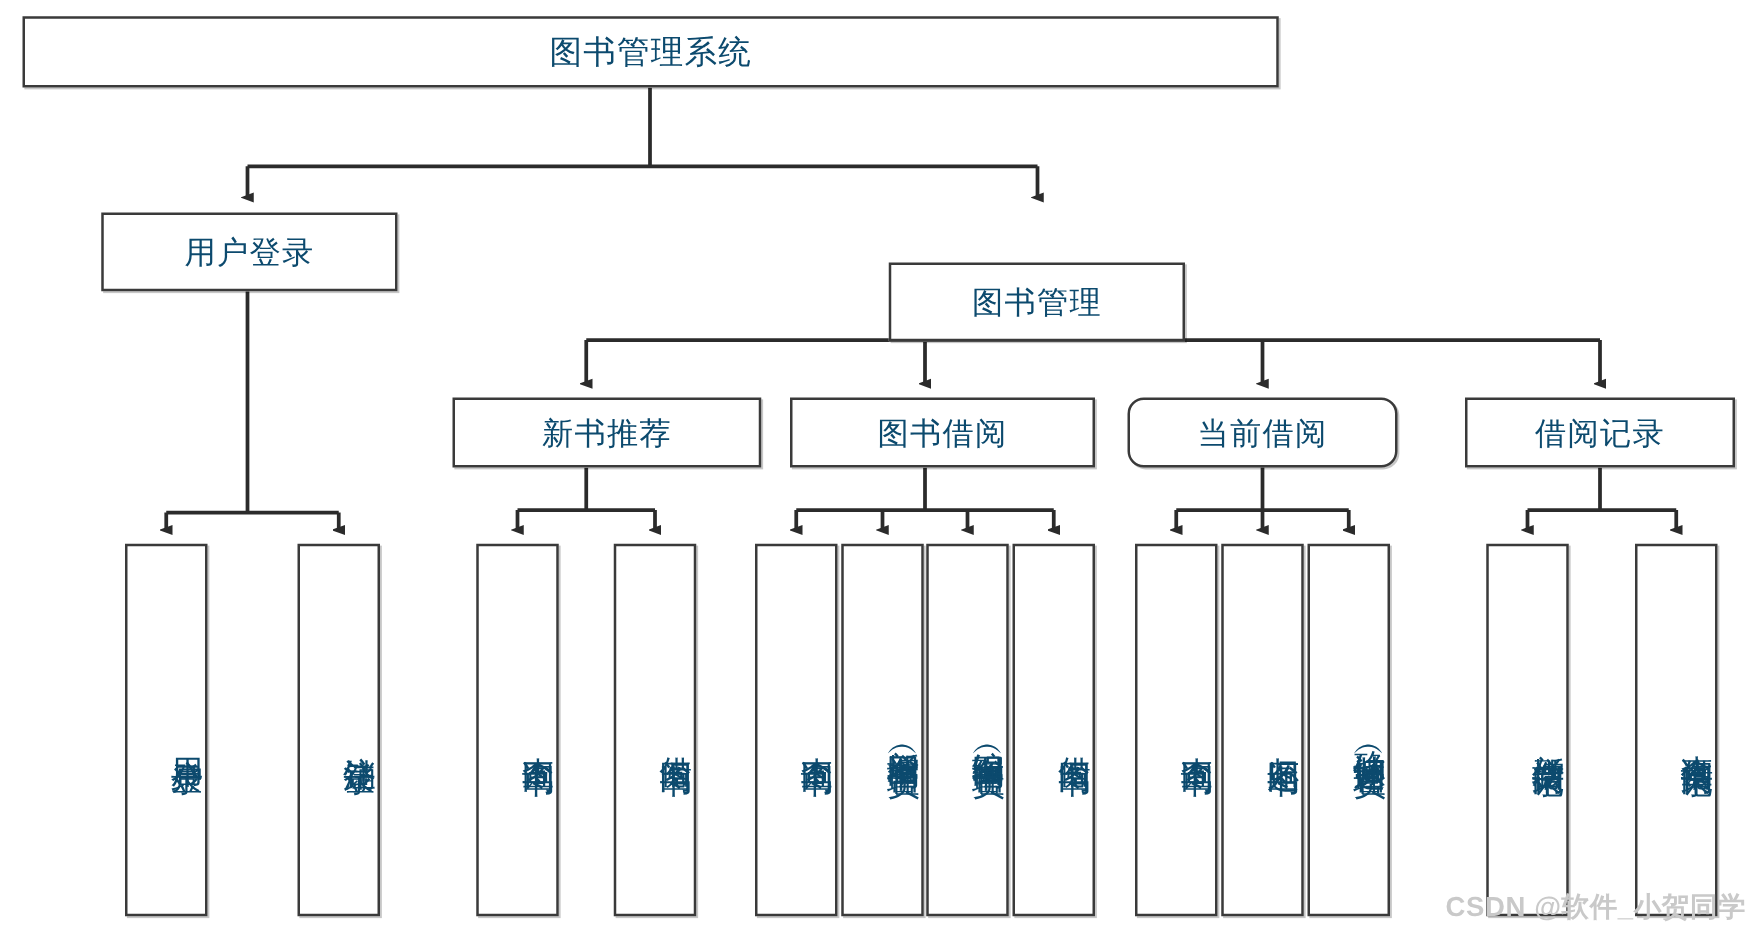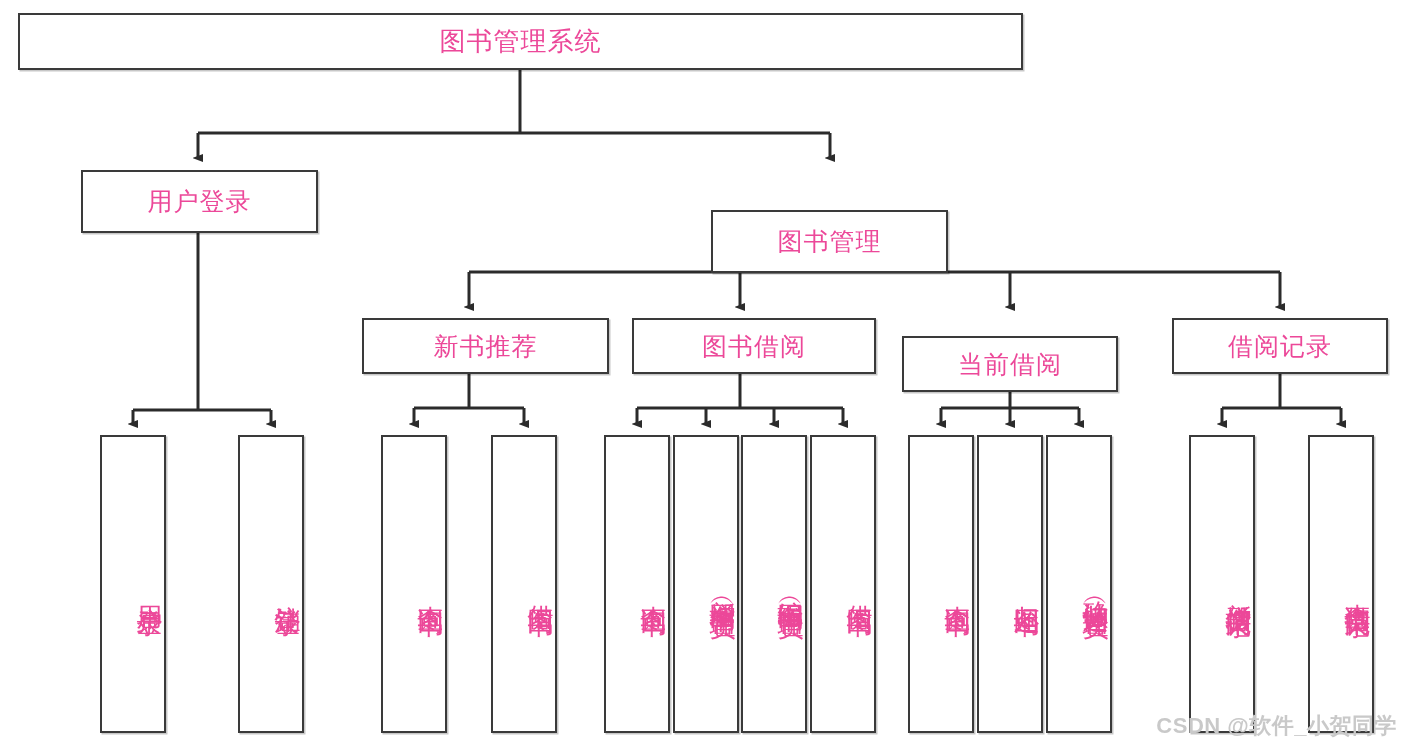--- a/index.html
+++ b/index.html
@@ -14,21 +14,21 @@
   svg.lines{position:absolute;left:0;top:0;width:1405px;height:747px;pointer-events:none;}
 
   .node{
     position:absolute;
     box-sizing:border-box;
     background:#ffffff;
     border:2.5px solid #3a3a3a;
     display:flex;
     align-items:center;
     justify-content:center;
-    color:#ec4899;
+    color:#0c4a6e;
     box-shadow:1.5px 1.5px 0 rgba(0,0,0,0.22);
   }
   .node.horiz{
     font-size:25px;
     letter-spacing:1px;
   }
   .node.root{font-size:26px;}
   .node.leaf{
     writing-mode:vertical-rl;
     text-orientation:upright;
@@ -123,21 +123,21 @@
   <div class="node horiz" style="left:711px;top:170px;width:237px;height:63px;margin-top:40px;">
     <span>图书管理</span>
   </div>
 
   <div class="node horiz" style="left:362px;top:318px;width:247px;height:56px;">
     <span>新书推荐</span>
   </div>
   <div class="node horiz" style="left:632px;top:318px;width:244px;height:56px;">
     <span>图书借阅</span>
   </div>
-  <div class="node horiz" style="left:902px;top:336px;width:216px;height:56px;">
+  <div class="node horiz" style="left:902px;top:318px;width:216px;height:56px;border-radius:13px;">
     <span>当前借阅</span>
   </div>
   <div class="node horiz" style="left:1172px;top:318px;width:216px;height:56px;">
     <span>借阅记录</span>
   </div>
 
   <div class="node leaf" style="left:100px;top:435px;width:66px;height:298px;">
     <span>用户登录</span>
   </div>
   <div class="node leaf" style="left:238px;top:435px;width:66px;height:298px;">

